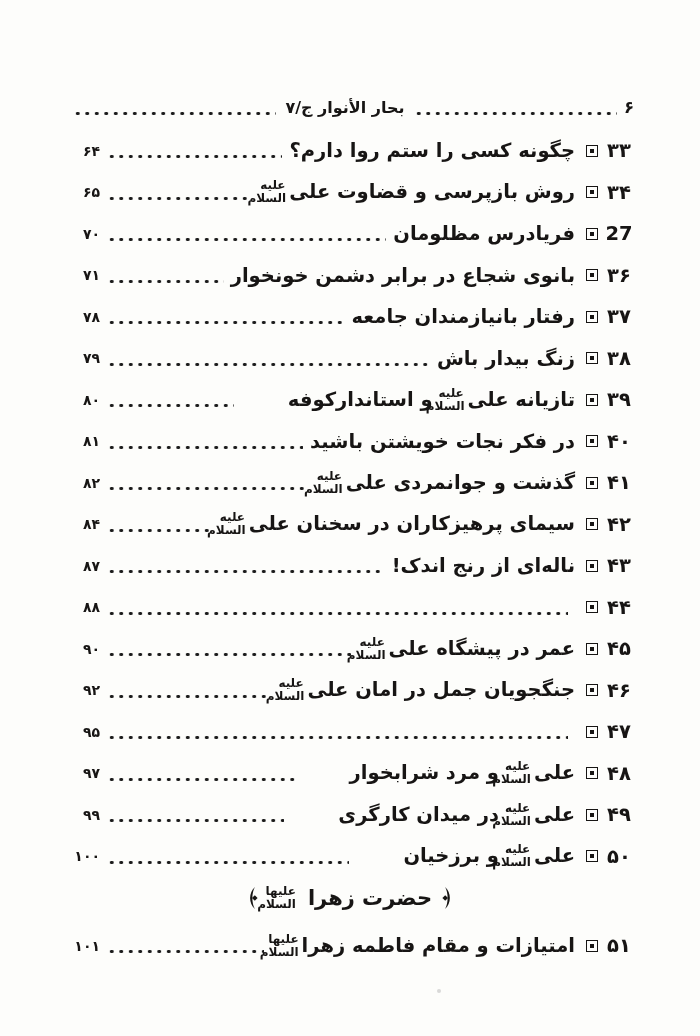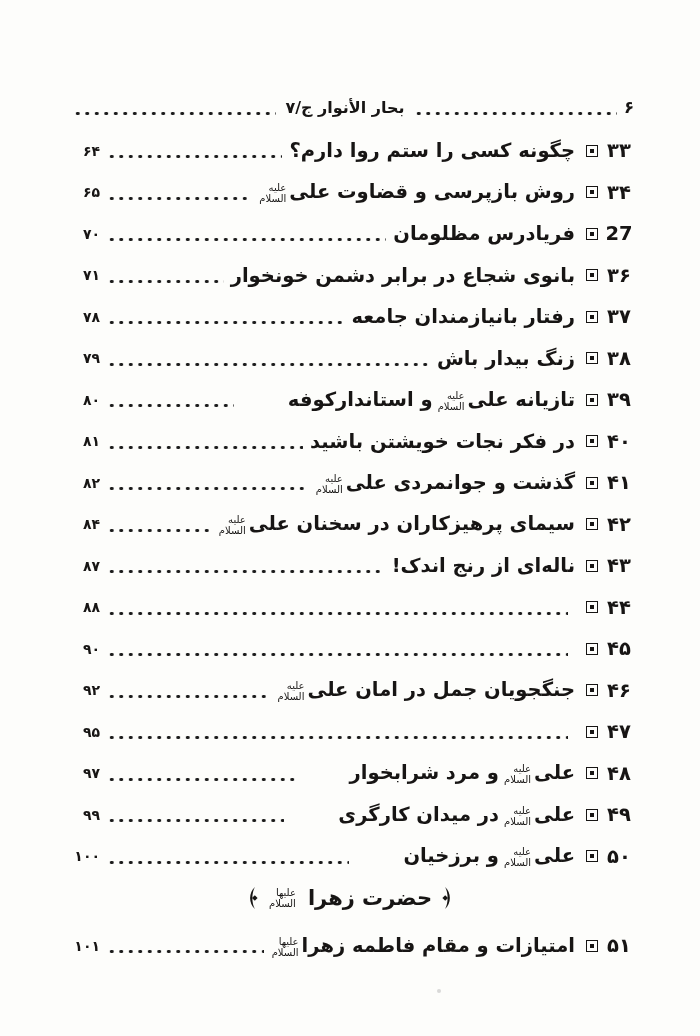--- a/index.html
+++ b/index.html
@@ -69,24 +69,24 @@
     justify-content: center;
     margin-left: 11px;
     margin-right: 6px;
   }
   .bullet-inner { width: 4px; height: 4px; background: #171514; }
   .title { flex: none; white-space: nowrap; }
   .t-post:not(:empty) { margin-right: 4px; margin-left: 47px; }
   .hon {
     display: inline-block;
     width: 26px;
-    font-size: 10px;
-    font-weight: normal;
+    font-size: 12px;
+    font-weight: bold;
     line-height: 1.1;
-    text-align: right;
+    text-align: left;
     vertical-align: -4px;
     margin: 0 3px 0 2px;
     white-space: normal;
   }
   .hon:empty { display: none; }
   .pagenum { flex: none; min-width: 34px; text-align: right; font-size: 14px; }
 
   
   .section-heading {
     height: 42px;
@@ -245,20 +245,21 @@
           </span>
     <span class="dots"></span>
     <span class="pagenum">۸۸</span>
   </div>
 
   <div class="toc-row">
     <span class="num">۴۵</span>
     <span class="bullet">
             <span class="bullet-inner"></span>
           </span>
+    <span class="title"><span class="t-pre">عمر در پیشگاه علی</span><span class="hon">علیه السلام</span><span class="t-post"></span></span>
     <span class="dots"></span>
     <span class="pagenum">۹۰</span>
   </div>
 
   <div class="toc-row">
     <span class="num">۴۶</span>
     <span class="bullet">
             <span class="bullet-inner"></span>
           </span>
     <span class="title"><span class="t-pre">جنگجویان جمل در امان علی</span><span class="hon">علیه السلام</span><span class="t-post"></span></span>

